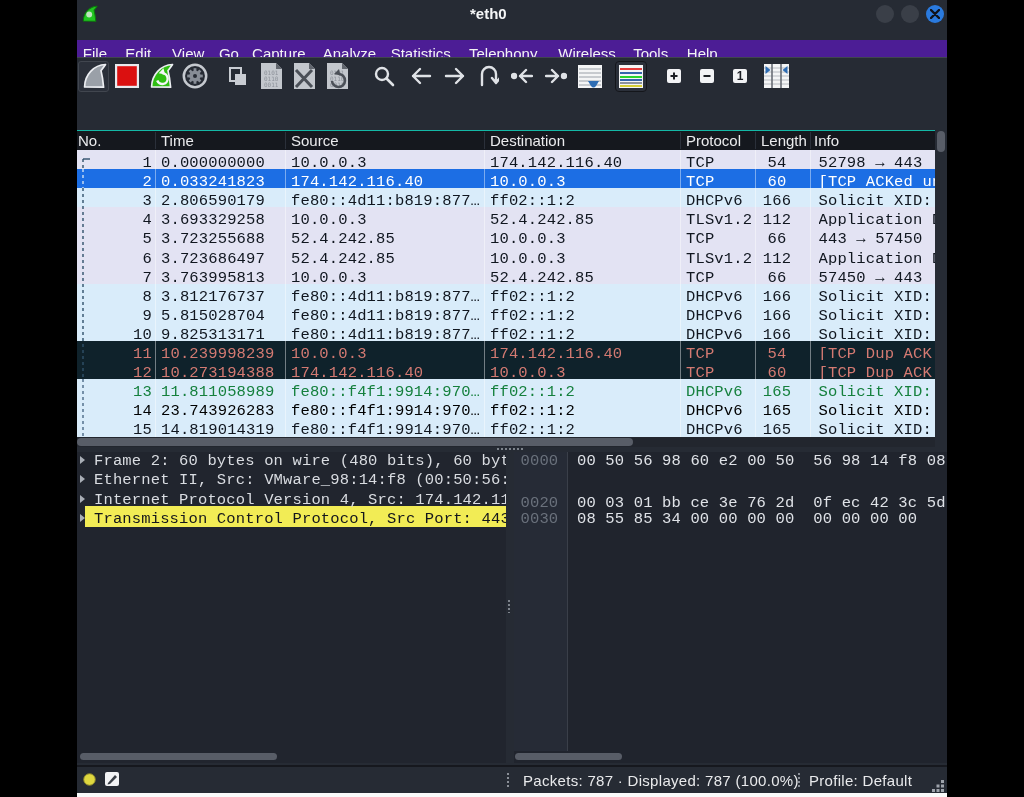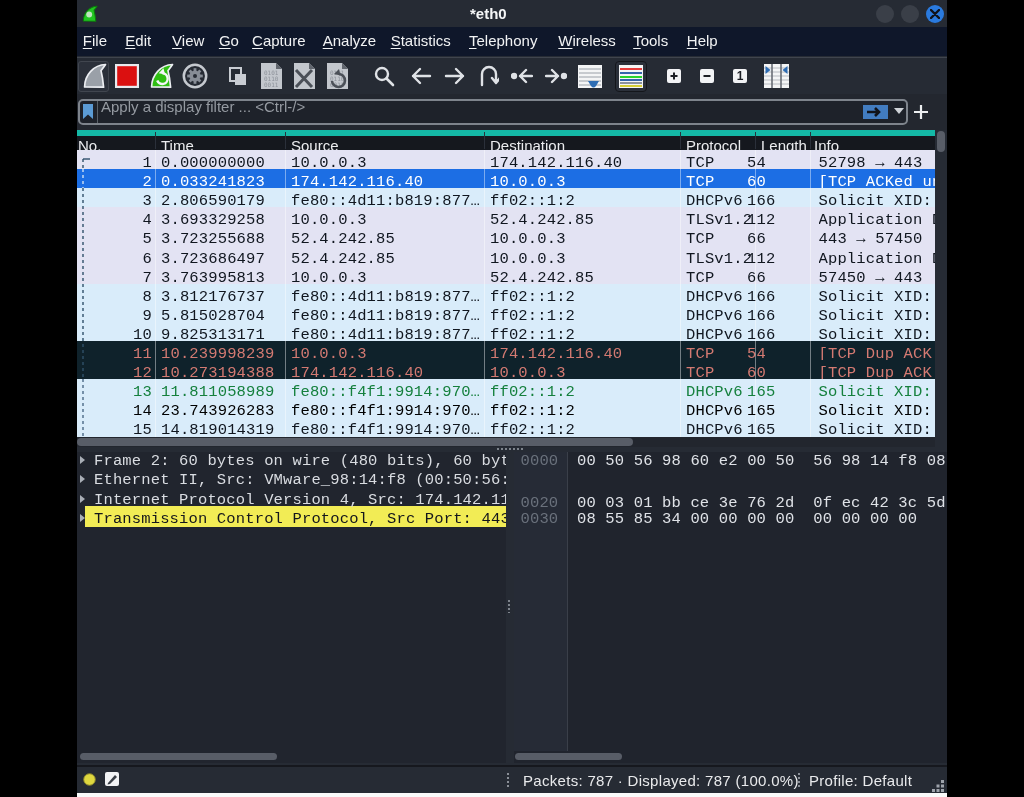--- a/index.html
+++ b/index.html
@@ -4,38 +4,38 @@
 html,body{margin:0;padding:0;background:#000;width:1024px;height:797px;overflow:hidden}
 *{box-sizing:border-box}
 body{font-family:"Liberation Sans",sans-serif}
 #win{position:absolute;left:77px;top:0;width:870px;height:793px;background:#262b34;overflow:hidden}
 .abs{position:absolute}
 
 #title{position:absolute;left:0;top:0;width:870px;height:28px;background:#262b34}
 #title .t{position:absolute;left:393px;top:5px;color:#f5f6f7;font-size:15px;font-weight:bold}
 .wbtn{position:absolute;top:5px;width:18px;height:18px;border-radius:50%;background:#3a3f48}
 
-#menu{position:absolute;left:0;top:27px;width:870px;height:29px;background:#0f172a}
+#menu{position:absolute;left:0;top:40px;width:870px;height:29px;background:#4c1d95}
 #menu span{position:absolute;top:5px;color:#f2f3f4;font-size:15px}
 #menu u{text-decoration:underline;text-underline-offset:2px}
 
 #tbar{position:absolute;left:0;top:57px;width:870px;height:37px;background:#262b34;border-top:1px solid #40454e}
 
 #fbar{position:absolute;left:0;top:94px;width:870px;height:36px;background:#23272f}
 #finput{position:absolute;left:1px;top:5px;width:830px;height:26px;background:#1e222a;border:2px solid #7e848c;border-radius:5px}
 #fph{position:absolute;left:24px;top:4px;color:#959aa1;font-size:15px}
 
-#thead{position:absolute;left:0;top:130px;width:858px;height:20px;background:#15181e;color:#eceds0;border-top:6px solid #14b8a6}
+#thead{position:absolute;left:0;top:130px;width:858px;height:20px;background:#15181e;color:#eceds0;border-top:1px solid #14b8a6}
 #thead div{position:absolute;top:1px;color:#ebecee;font-size:15px}
 #rows{position:absolute;left:0;top:150px;width:858px;height:287px;overflow:hidden}
 .row{position:absolute;left:0;width:858px;height:20px;font-family:"Liberation Mono",monospace;font-size:15.5px;letter-spacing:0.15px;white-space:pre}
 .row div{position:absolute;top:4px}
 .c-no{text-align:right;width:70px;left:5px}
 .c-t{left:84px}.c-s{left:214px}.c-d{left:413px}.c-p{left:609px}
-.c-l{text-align:left;width:60px;left:670px}.c-i{left:741.5px;width:117px;overflow:hidden}
+.c-l{text-align:center;width:60px;left:670px}.c-i{left:741.5px;width:117px;overflow:hidden}
 
 .sbthumb{position:absolute;background:#585d67;border-radius:4px}
 
 #detail{position:absolute;left:0;top:452px;width:429px;height:311px;background:#21252e;overflow:hidden}
 .dline{position:absolute;left:0;width:429px;height:19px;font-family:"Liberation Mono",monospace;font-size:15.5px;letter-spacing:0.15px;color:#d9dce1;white-space:pre;overflow:hidden}
 .tri{position:absolute;left:3px;top:5px;width:0;height:0;border-left:5.5px solid #a9aeb6;border-top:4.5px solid transparent;border-bottom:4.5px solid transparent}
 #hex{position:absolute;left:437px;top:452px;width:433px;height:311px;background:#20242d;overflow:hidden}
 #hexoffcol{position:absolute;left:0;top:0;width:54px;height:299px;background:#262b36;border-right:1px solid #3a3f49}
 .hline{position:absolute;height:19px;font-family:"Liberation Mono",monospace;font-size:15.5px;letter-spacing:0.15px;white-space:pre}
 .hoff{color:#6a717c}
@@ -189,38 +189,20 @@
       <svg class="abs" style="left:687px;top:6px" width="25" height="24" viewBox="0 0 25 24">
  <rect x="0" y="0" width="25" height="24" fill="#f4f5f6"></rect>
  <g stroke="#b6bac0" stroke-width="1">
           <path d="M0 4 H25 M0 8 H25 M0 12 H25 M0 16 H25 M0 20 H25"></path>
         </g>
  <path d="M8 0 V24 M17 0 V24" stroke="#6a6f77" stroke-width="1.6"></path>
  <path d="M1.5 2 L6.5 6 L1.5 10 Z" fill="#2e6db4"></path>
  <path d="M23.5 2 L18.5 6 L23.5 10 Z" fill="#2e6db4"></path>
 </svg>
     </div>
-<div id="fbar">
- <div id="finput"></div>
- <svg class="abs" style="left:5px;top:10px" width="12" height="16" viewBox="0 0 12 16">
-  <path d="M1 0 H11 V15 L6 10.5 L1 15 Z" fill="#5b9bd5"></path>
- </svg>
- <div class="abs" style="left:20px;top:7px;width:1px;height:22px;background:#596068"></div>
- <div id="fph">Apply a display filter ... &lt;Ctrl-/&gt;</div>
- <div class="abs" style="left:786px;top:11px;width:25px;height:14px;background:#427cc0"></div>
- <svg class="abs" style="left:789px;top:13px" width="19" height="10" viewBox="0 0 19 10">
-  <path d="M1 5 H12 M9 1 L13 5 L9 9" stroke="#10131a" stroke-width="2.6" fill="none"></path>
- </svg>
- <svg class="abs" style="left:816px;top:13px" width="12" height="8" viewBox="0 0 12 8">
-  <path d="M1 1 L6 7 L11 1 Z" fill="#cfd3d8"></path>
- </svg>
- <svg class="abs" style="left:836px;top:10px" width="16" height="16" viewBox="0 0 16 16">
-  <path d="M8 1 V15 M1 8 H15" stroke="#eceef0" stroke-width="2.2"></path>
- </svg>
-</div>
 <div id="thead">
       <div style="left:1px">No.</div>
       <div style="left:84px">Time</div>
       <div style="left:214px">Source</div>
       <div style="left:413px">Destination</div>
       <div style="left:609px">Protocol</div>
       <div style="left:684px">Length</div>
       <div style="left:737px">Info</div>
     </div>
 <div id="rows">

